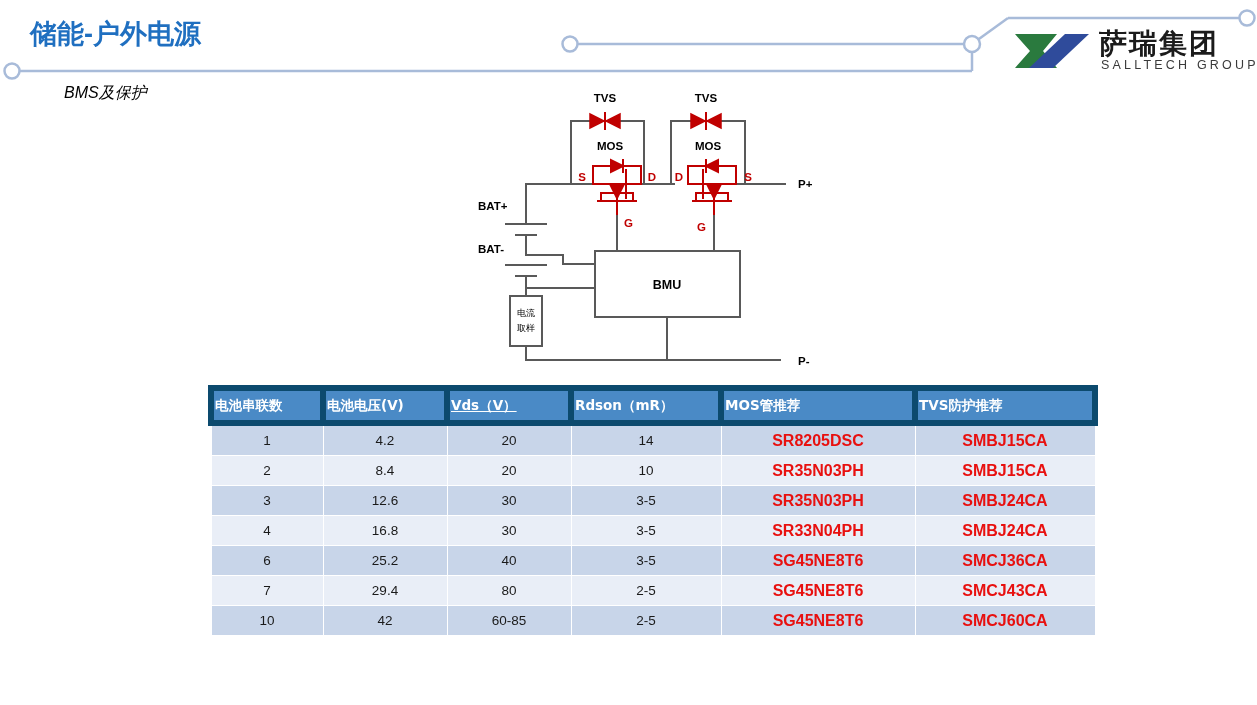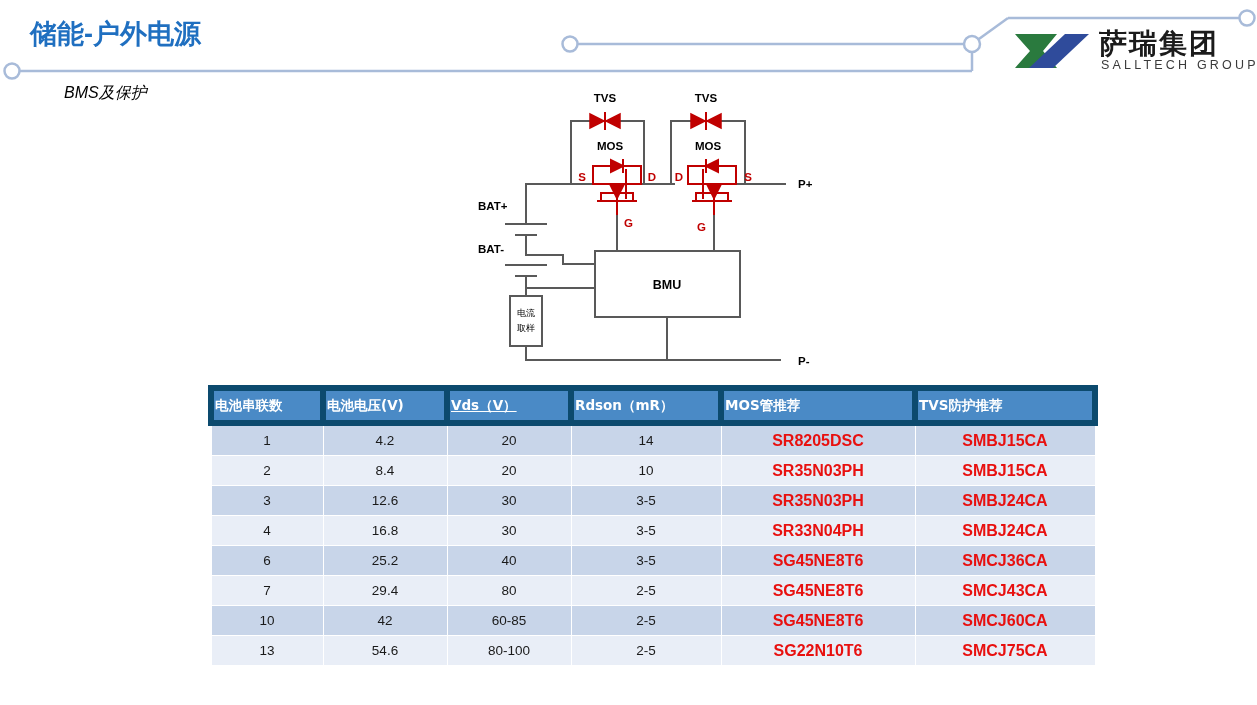--- a/index.html
+++ b/index.html
@@ -373,22 +373,14 @@
       <td class="part">SMCJ43CA</td>
     </tr>
     <tr class="row-odd">
       <td>10</td>
       <td>42</td>
       <td>60-85</td>
       <td>2-5</td>
       <td class="part">SG45NE8T6</td>
       <td class="part">SMCJ60CA</td>
     </tr>
-    <tr class="row-even">
-      <td>13</td>
-      <td>54.6</td>
-      <td>80-100</td>
-      <td>2-5</td>
-      <td class="part">SG22N10T6</td>
-      <td class="part">SMCJ75CA</td>
-    </tr>
   </tbody>
 </table>
 
 </body></html>

